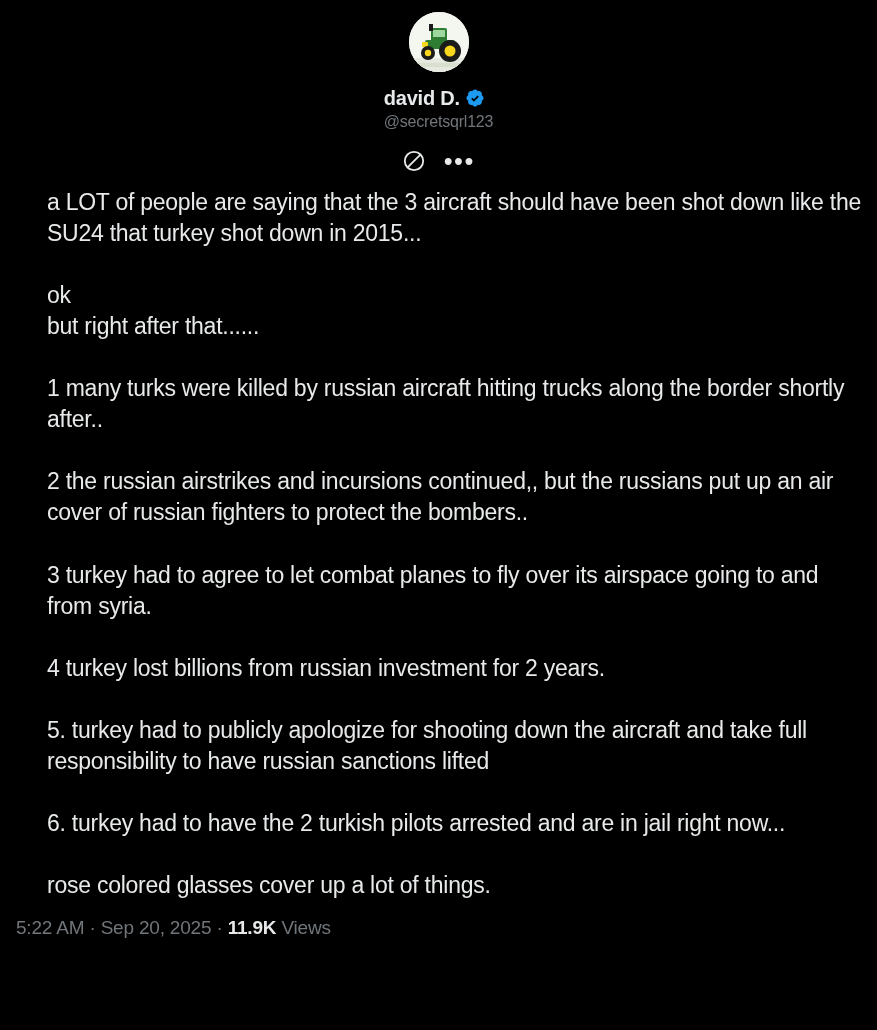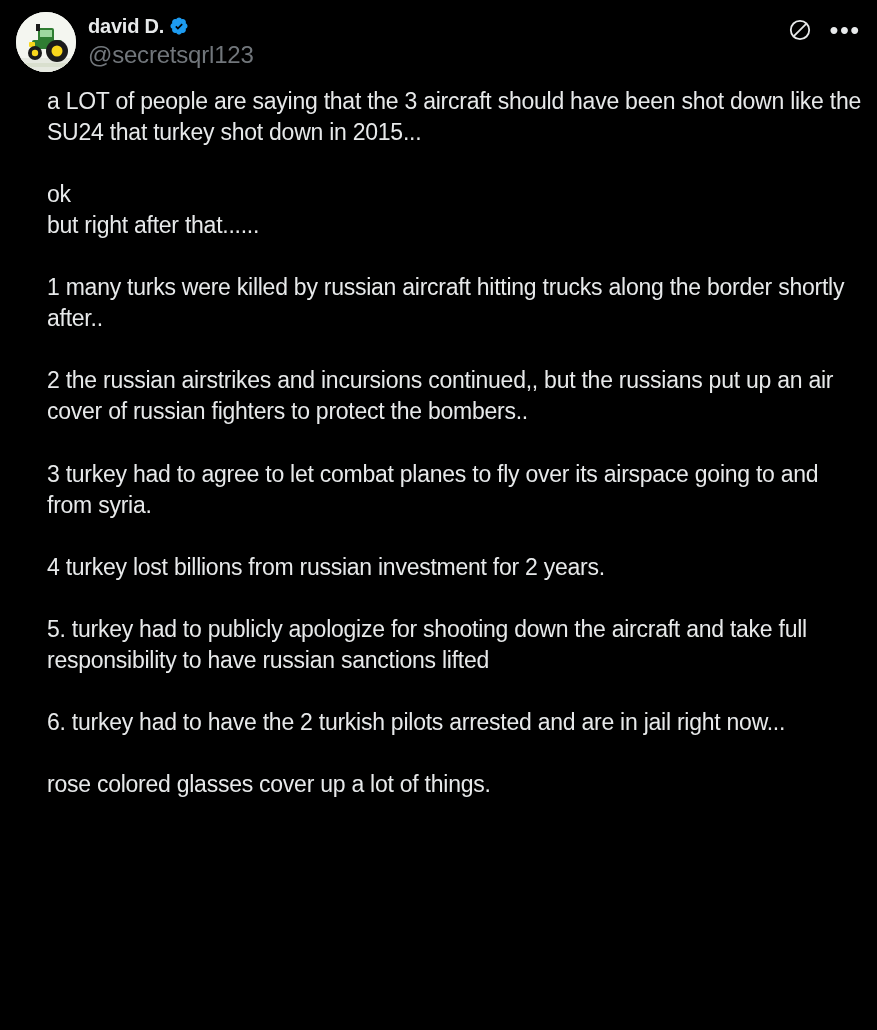--- a/index.html
+++ b/index.html
@@ -15,23 +15,24 @@
     -webkit-font-smoothing: antialiased;
   }
   .tweet {
     width: 877px;
     box-sizing: border-box;
     padding: 12px 16px 0 16px;
     background: #000000;
   }
   .tweet-header {
     display: flex;
-    align-items: flex-start;
+    align-items: center;
     gap: 12px;
     padding-bottom: 10px;
+    flex-direction: column;
   }
   .avatar {
     width: 60px;
     height: 60px;
     flex: 0 0 60px;
     border-radius: 50%;
     background: #f2f4ef;
     overflow: hidden;
     position: relative;
     display: block;
@@ -59,21 +60,21 @@
   }
   .verified {
     width: 20px;
     height: 20px;
     display: inline-block;
     flex: 0 0 20px;
   }
   .handle {
     display: block;
     margin-top: 3px;
-    font-size: 24px;
+    font-size: 16px;
     color: #71767b;
     letter-spacing: -0.2px;
   }
   .header-actions {
     display: flex;
     align-items: center;
     gap: 18px;
     padding-top: 6px;
   }
   .icon-btn {
@@ -177,14 +178,22 @@
 3 turkey had to agree to let combat planes to fly over its airspace going to and from syria.
 
 4 turkey lost billions from russian investment for 2 years.
 
 5. turkey had to publicly apologize for shooting down the aircraft and take full responsibility to have russian sanctions lifted
 
 6. turkey had to have the 2 turkish pilots arrested and are in jail right now...
 
 rose colored glasses cover up a lot of things.</div>
 
+  <div class="tweet-footer">
+    <span>5:22 AM</span>
+    <span class="sep">·</span>
+    <span>Sep 20, 2025</span>
+    <span class="sep">·</span>
+    <span class="views-count">11.9K</span>
+    <span>Views</span>
+  </div>
 
 </div>
 
 </body></html>

